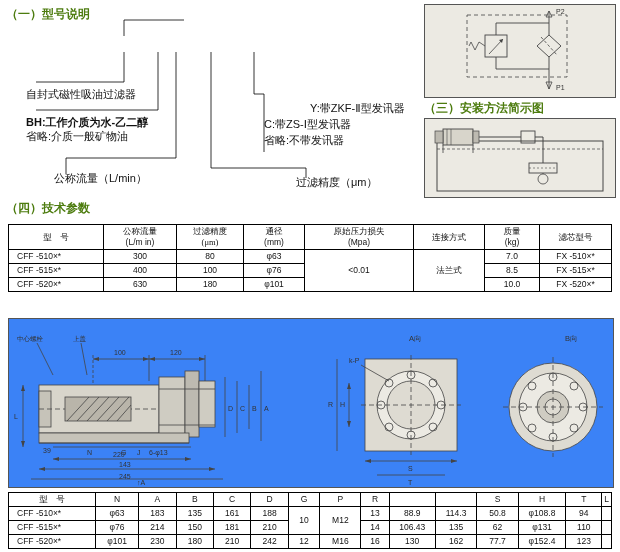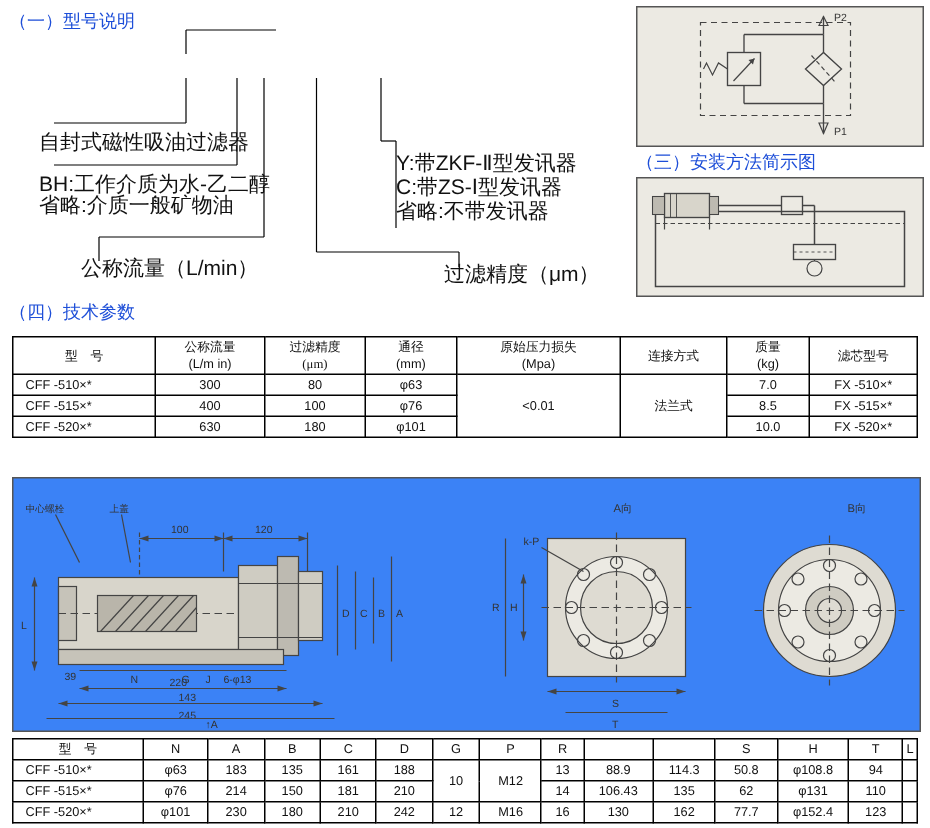--- a/index.html
+++ b/index.html
@@ -2,31 +2,31 @@
 <html><head>
 <meta charset="utf-8">
 <style>
   html,body{margin:0;padding:0;}
   body{
     width:620px;height:552px;background:#ffffff;
     font-family:"Liberation Sans","DejaVu Sans",sans-serif;
     font-size:9px;color:#111;position:relative;overflow:hidden;
   }
   .page{position:relative;width:620px;height:552px;}
-  .sec-title{font-size:12px;font-weight:normal;color:#1d4ed8;}
+  .sec-title{font-size:12px;font-weight:bold;color:#4d7c0f;}
   .abs{position:absolute;}
 
   
   #sec1{left:6px;top:6px;width:410px;height:190px;}
   #sec1 .title{position:absolute;left:0;top:0;}
   .code-row{position:absolute;left:105px;top:30px;font-size:11px;letter-spacing:1px;}
   .box{display:inline-block;width:22px;height:16px;border:1px solid #000;vertical-align:middle;}
   .box.sm{width:18px;}
   .dash{display:inline-block;width:14px;text-align:center;vertical-align:middle;}
-  .note{position:absolute;font-size:14px;line-height:13px;white-space:nowrap;}
+  .note{position:absolute;font-size:11px;line-height:13px;white-space:nowrap;}
 
   
   #schem1{position:absolute;left:424px;top:4px;width:190px;height:92px;border:1px solid #555;background:#eceae3;}
   #sec3title{position:absolute;left:424px;top:100px;}
   #schem2{position:absolute;left:424px;top:118px;width:190px;height:78px;border:1px solid #555;background:#eceae3;}
 
   
   #sec4title{position:absolute;left:6px;top:200px;}
   #tbl4{position:absolute;left:8px;top:224px;width:604px;border-collapse:collapse;}
   #tbl4 th,#tbl4 td{border:1px solid #000;text-align:center;font-size:8.5px;padding:1px 2px;line-height:11px;}
@@ -70,25 +70,25 @@
       <line x1="205" y1="46" x2="205" y2="162" stroke="#000" stroke-width="0.8"></line>
       <line x1="205" y1="162" x2="300" y2="162" stroke="#000" stroke-width="0.8"></line>
       <line x1="300" y1="162" x2="300" y2="172" stroke="#000" stroke-width="0.8"></line>
 
       <line x1="248" y1="46" x2="248" y2="88" stroke="#000" stroke-width="0.8"></line>
       <line x1="248" y1="88" x2="258" y2="88" stroke="#000" stroke-width="0.8"></line>
       <line x1="258" y1="88" x2="258" y2="146" stroke="#000" stroke-width="0.8"></line>
     </svg>
 
     <div class="note" style="left:20px;top:82px;">自封式磁性吸油过滤器</div>
-    <div class="note" style="left:20px;top:110px;">BH:工作介质为水-乙二醇</div>
+    <div class="note" style="left:20px;top:110px;font-weight:bold;">BH:工作介质为水-乙二醇</div>
     <div class="note" style="left:20px;top:124px;">省略:介质一般矿物油</div>
     <div class="note" style="left:48px;top:166px;">公称流量（L/min）</div>
     <div class="note" style="left:290px;top:170px;">过滤精度（μm）</div>
-    <div class="note" style="left:258px;top:96px;">Y:带ZKF-Ⅱ型发讯器</div>
+    <div class="note" style="left:258px;top:96px;padding-left:46px;">Y:带ZKF-Ⅱ型发讯器</div>
     <div class="note" style="left:258px;top:112px;">C:带ZS-Ⅰ型发讯器</div>
     <div class="note" style="left:258px;top:128px;">省略:不带发讯器</div>
   </div>
 
   <div id="schem1">
     <svg width="190" height="92">
 
       <rect x="42" y="10" width="100" height="62" fill="none" stroke="#444" stroke-width="0.8" stroke-dasharray="4,3"></rect>
 
       <polygon points="112,41 124,30 136,41 124,52" fill="none" stroke="#444" stroke-width="0.9"></polygon>

